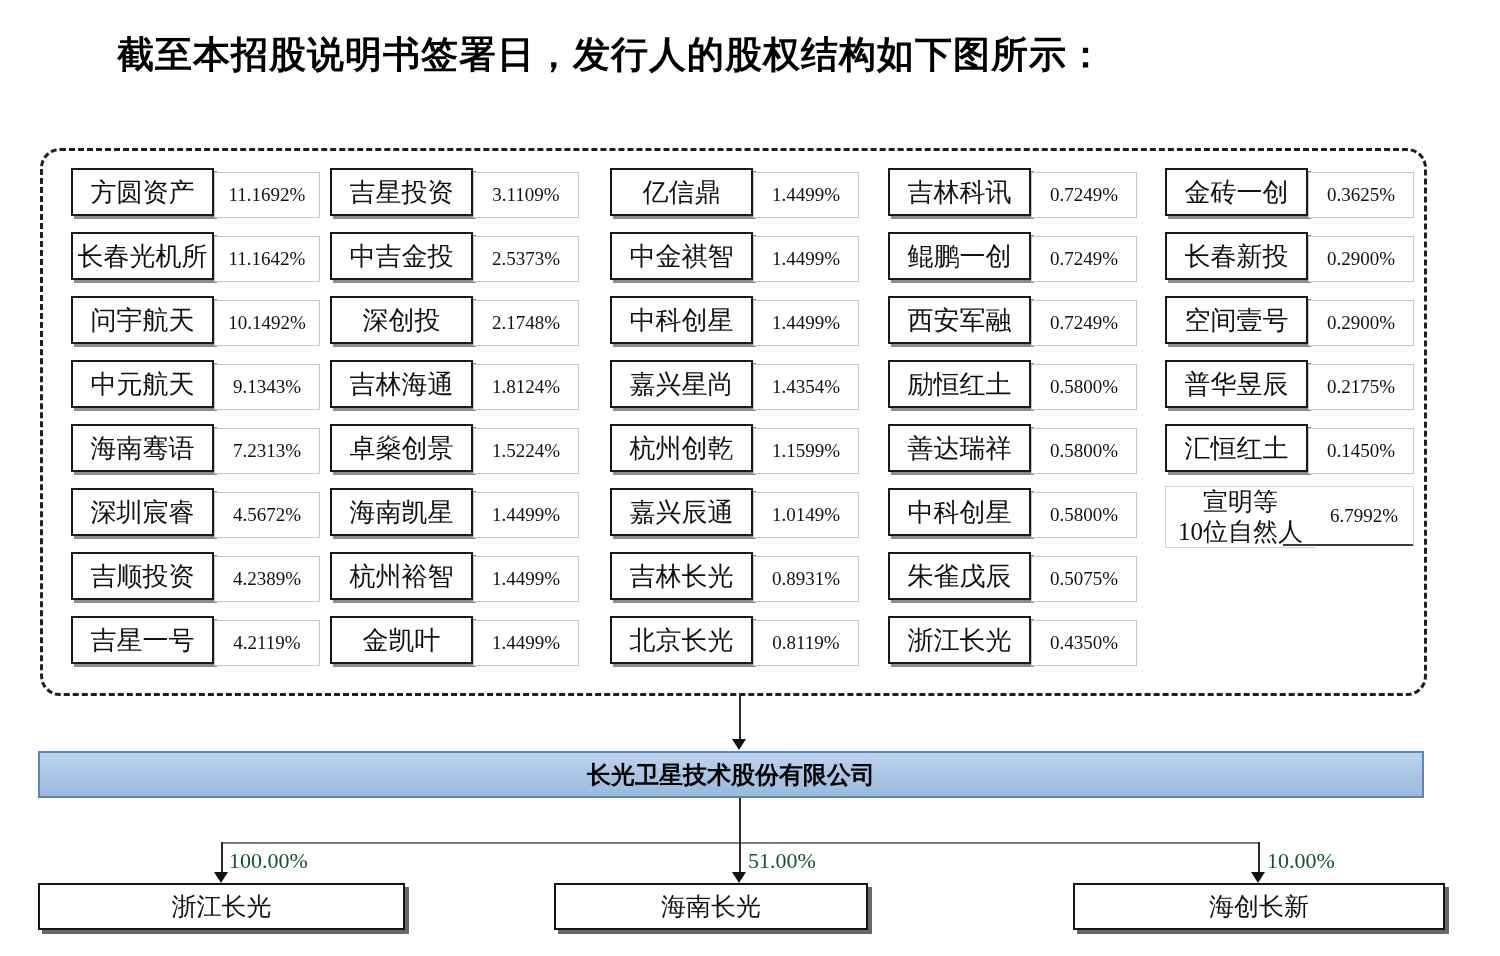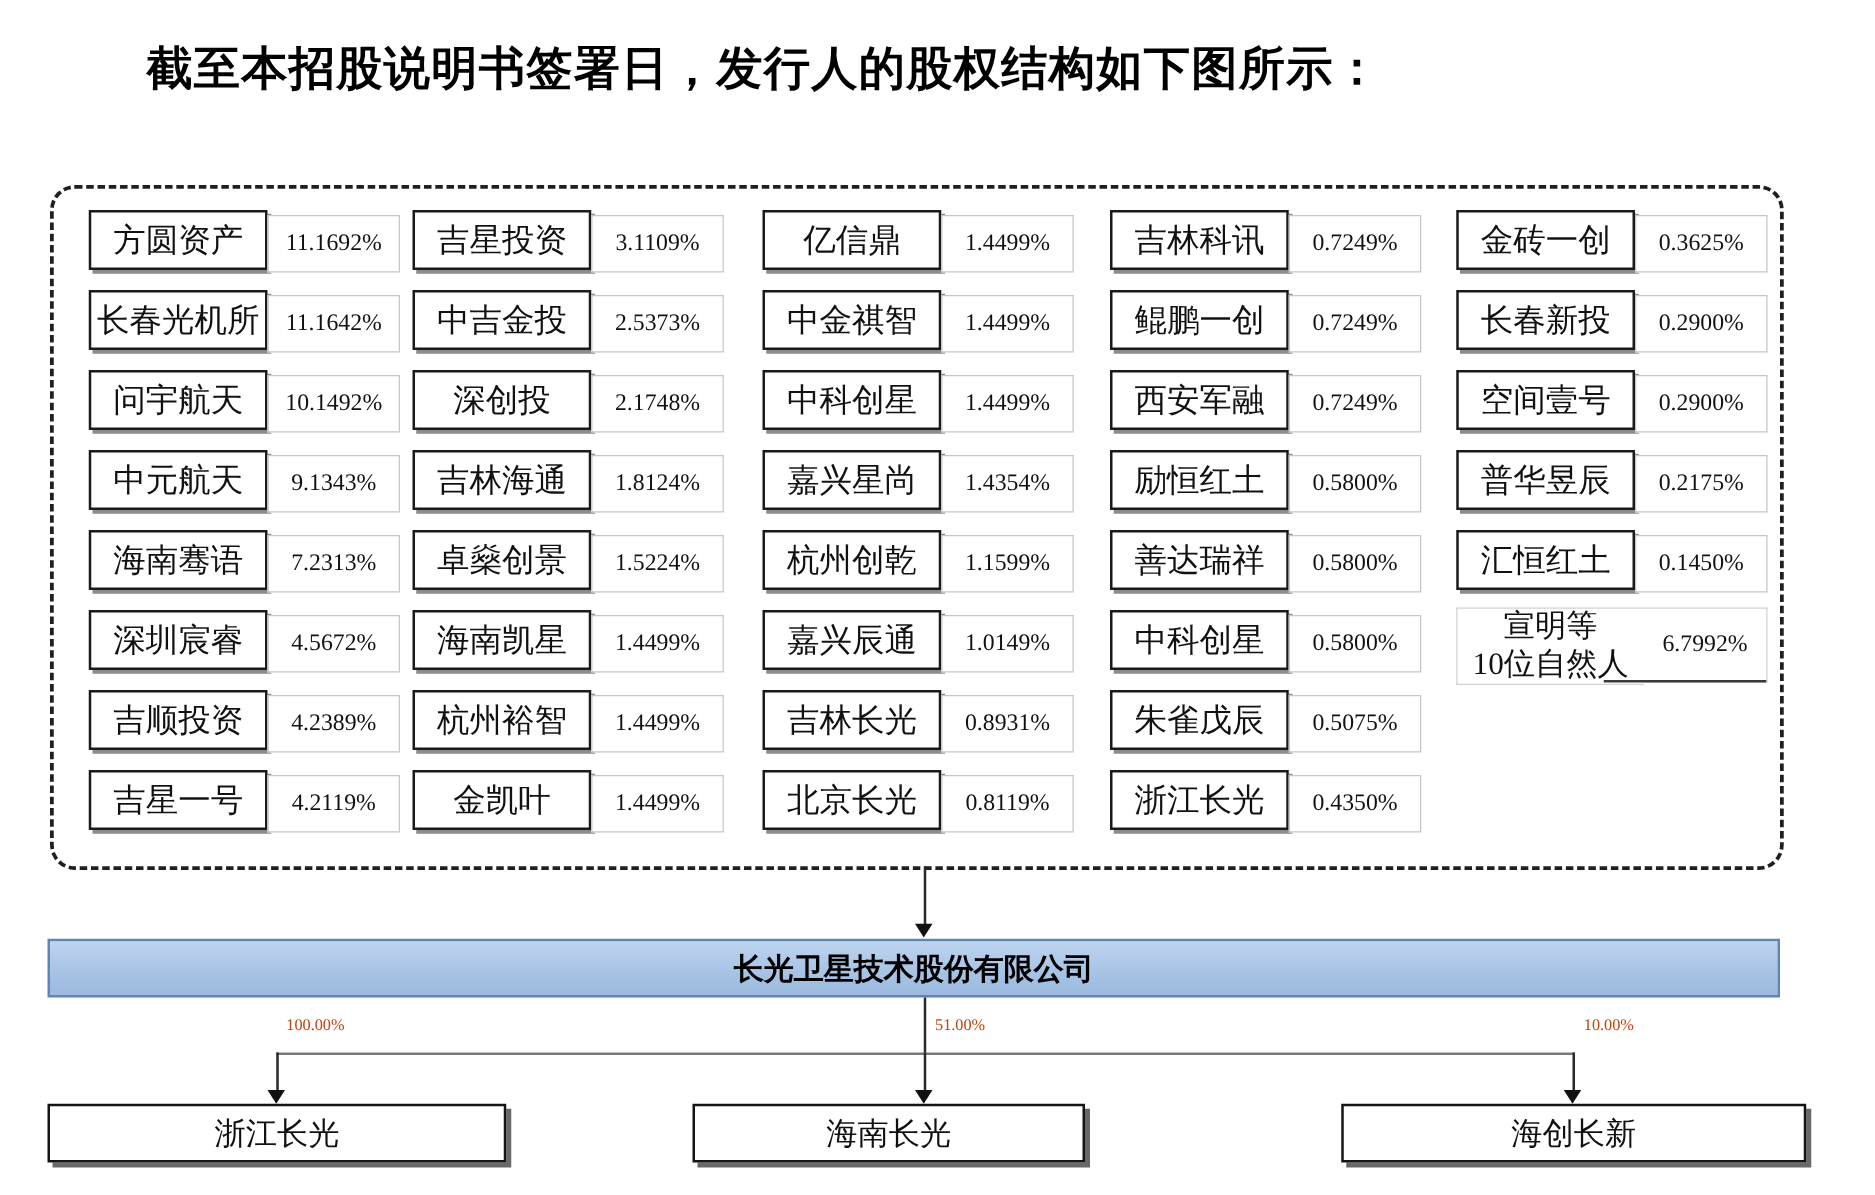--- a/index.html
+++ b/index.html
@@ -28,21 +28,21 @@
   .np .sh-name{border:1px solid #d2d2d2;border-right:none;box-shadow:none;height:62px;width:150px;
                flex-direction:column;line-height:1.2;font-size:25px;justify-content:center;overflow:visible;}
   .np .sh-pct{border:1px solid #d2d2d2;border-left:none;height:60px;margin-top:0;width:99px;position:relative;}
   .np .sh-pct::after{content:"";position:absolute;left:-32px;bottom:-1px;width:calc(100% + 32px);height:2px;background:#3a3a3a;}
 
   
   .vline{position:absolute;width:2px;background:#2a2a2a;}
   .hline{position:absolute;height:2px;background:#7a7a7a;}
   .arrow-down{position:absolute;width:0;height:0;border-left:7px solid transparent;
               border-right:7px solid transparent;border-top:11px solid #111;}
-  .drop-label{position:absolute;top:812px;font-size:13px;color:#c2410c;white-space:nowrap;}
+  .drop-label{position:absolute;top:848px;font-size:22px;color:#14532d;white-space:nowrap;}
 
   .company-bar{position:absolute;left:38px;top:751px;width:1386px;height:47px;box-sizing:border-box;
                border:2px solid #5f85b5;background:linear-gradient(180deg,#bed4ef 0%,#a8c4e5 55%,#9bbade 100%);
                display:flex;align-items:center;justify-content:center;
                font-family:"Liberation Sans",sans-serif;font-weight:bold;font-size:24px;color:#000;}
 
   .sub-box{position:absolute;top:883px;height:47px;box-sizing:border-box;border:2.5px solid #141414;background:#fff;
            box-shadow:4px 4px 0 rgba(40,40,40,.7);display:flex;align-items:center;justify-content:center;
            font-size:25px;color:#111;}
   .sub-0{left:38px;width:367px}

